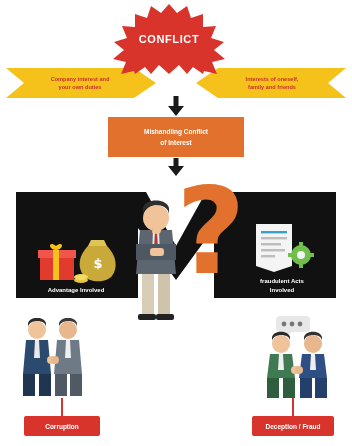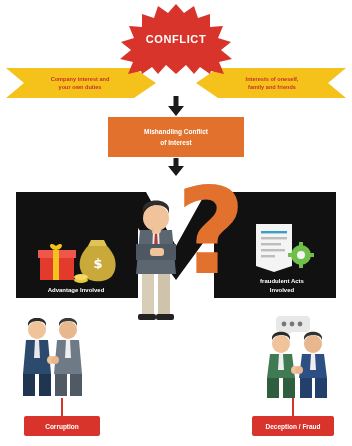--- a/index.html
+++ b/index.html
@@ -16,21 +16,21 @@
   #stage {
     position: relative;
     width: 352px;
     height: 446px;
     background: #ffffff;
   }
   .abs { position: absolute; }
 
   
   .starburst {
-    left: 116px;
+    left: 109px;
     top: 4px;
     width: 120px;
     height: 70px;
   }
   .starburst svg { display: block; }
   .starburst-label {
     position: absolute;
     left: 0;
     top: 0;
     width: 120px;

